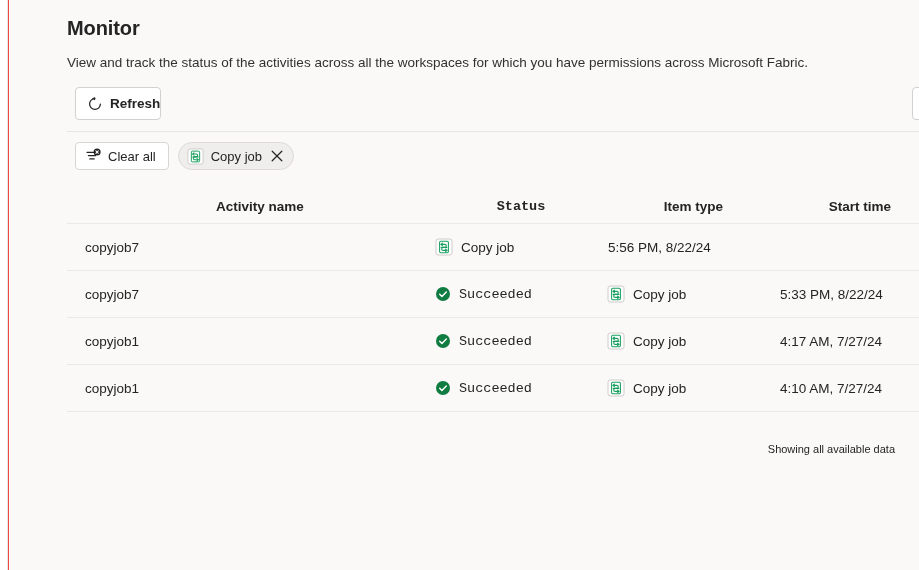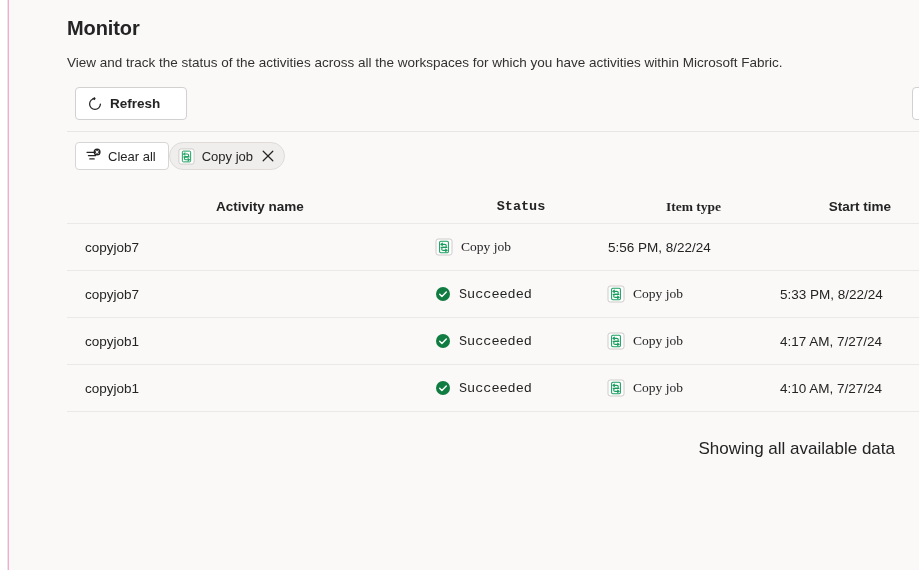--- a/index.html
+++ b/index.html
@@ -14,21 +14,21 @@
     font-family: "Liberation Sans", sans-serif;
     background: #ffffff;
     color: #242424;
     -webkit-font-smoothing: antialiased;
   }
 
   #app {
     position: relative;
     width: 919px;
     height: 570px;
-    background: #f9a8d4;
+    background: #ef4444;
   }
 
   
   .left-rail {
     position: absolute;
     left: 0; top: 0;
     width: 8px; height: 570px;
     background: #ffffff;
     border-right: 1px solid #e6e6e6;
   }
@@ -71,21 +71,21 @@
   }
 
   .refresh-button {
     position: absolute;
     left: 8px;
     top: 0;
     height: 33px;
     display: flex;
     align-items: center;
     gap: 7px;
-    padding: 0 26px 0 11px;
+    padding: 0 0 0 11px;
     background: #ffffff;
     border: 1px solid #d1d1d1;
     border-radius: 4px;
     font-family: "Liberation Sans", sans-serif;
     font-size: 13.5px;
     font-weight: 600;
     color: #242424;
     cursor: pointer;
     white-space: nowrap;
   }
@@ -118,20 +118,21 @@
     background: #e8e6e4;
   }
 
   
   .filter-row {
     position: absolute;
     left: 66px;
     top: 142px;
     display: flex;
     align-items: center;
+    gap: 9px;
   }
 
   .clear-all-button {
     height: 28px;
     display: flex;
     align-items: center;
     gap: 7px;
     padding: 0 12px 0 9px;
     background: #ffffff;
     border: 1px solid #d6d6d6;
@@ -195,21 +196,21 @@
     display: flex;
     align-items: center;
     height: 47px;
     border-bottom: 1px solid #ebe9e7;
     padding: 0 0 0 18px;
     cursor: pointer;
   }
 
   .col-activity { width: 350px; flex: 0 0 350px; }
   .col-status   { width: 172px; flex: 0 0 172px; font-family: Liberation Mono, monospace; }
-  .col-itemtype { width: 173px; flex: 0 0 173px; font-family: Liberation Serif, serif; }
+  .col-itemtype { width: 173px; flex: 0 0 173px; }
   .col-start    { width: 160px; flex: 0 0 160px; }
 
   .cell-text {
     font-size: 13.5px;
     font-weight: 400;
     color: #242424;
     white-space: nowrap;
   }
 
   .cell-inline {
@@ -227,36 +228,36 @@
     left: 58px;
     top: 434px;
     width: 861px;
     height: 30px;
     display: flex;
     align-items: center;
     justify-content: flex-end;
     padding-right: 33px;
   }
   .footer-text {
-    font-size: 17px;
+    font-size: 11px;
     color: #242424;
     white-space: nowrap;
   }
 </style>
 </head>
 <body>
 
 <div id="app">
 
   <div class="left-rail"></div>
 
   <div class="content">
 
     <div class="page-title">Monitor</div>
-    <div class="page-subtitle">View and track the status of the activities across all the workspaces for which you have activities within Microsoft Fabric.</div>
+    <div class="page-subtitle">View and track the status of the activities across all the workspaces for which you have permissions across Microsoft Fabric.</div>
 
     <div class="command-bar">
 
       <button class="refresh-button">
         <span class="refresh-icon">
           <svg viewBox="0 0 16 16" width="16" height="16" aria-hidden="true">
             <path d="M8 2.6A5.4 5.4 0 1 0 13.4 8" fill="none" stroke="#242424" stroke-width="1.25" stroke-linecap="round"></path>
             <path d="M8.05 0.9 L8.05 4.3 L5.0 2.6 Z" fill="#242424"></path>
           </svg>
         </span>

